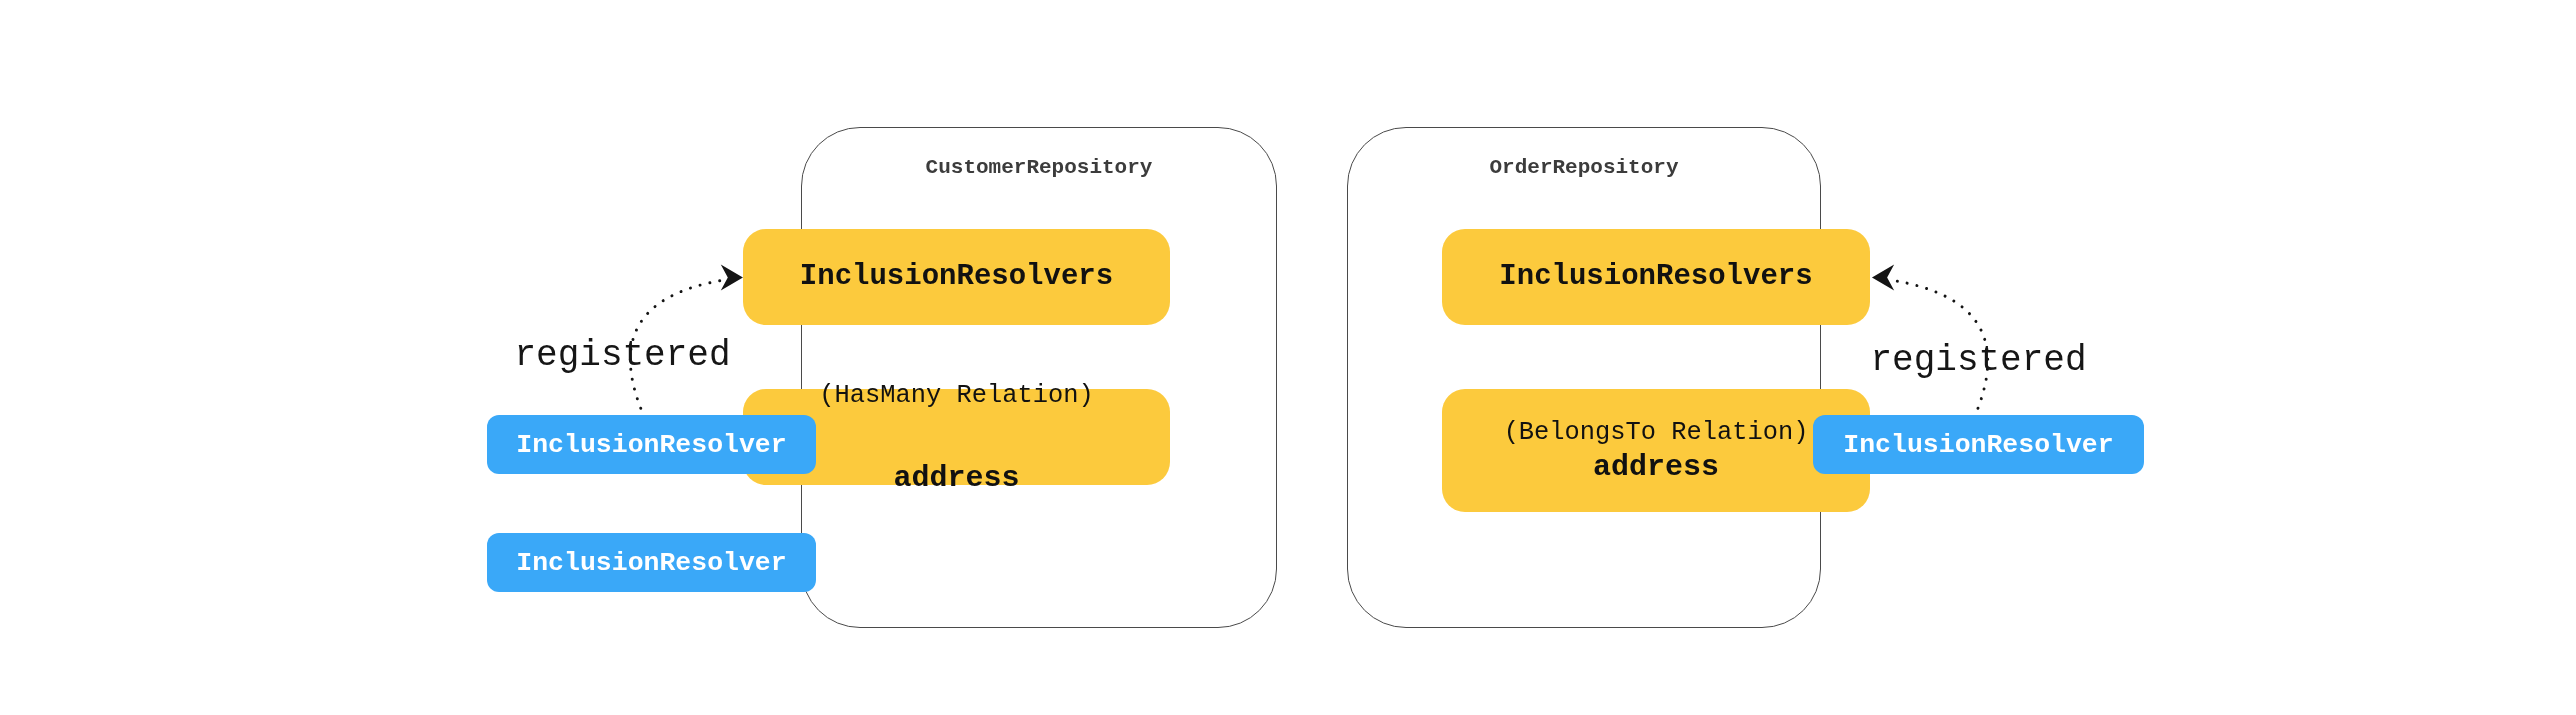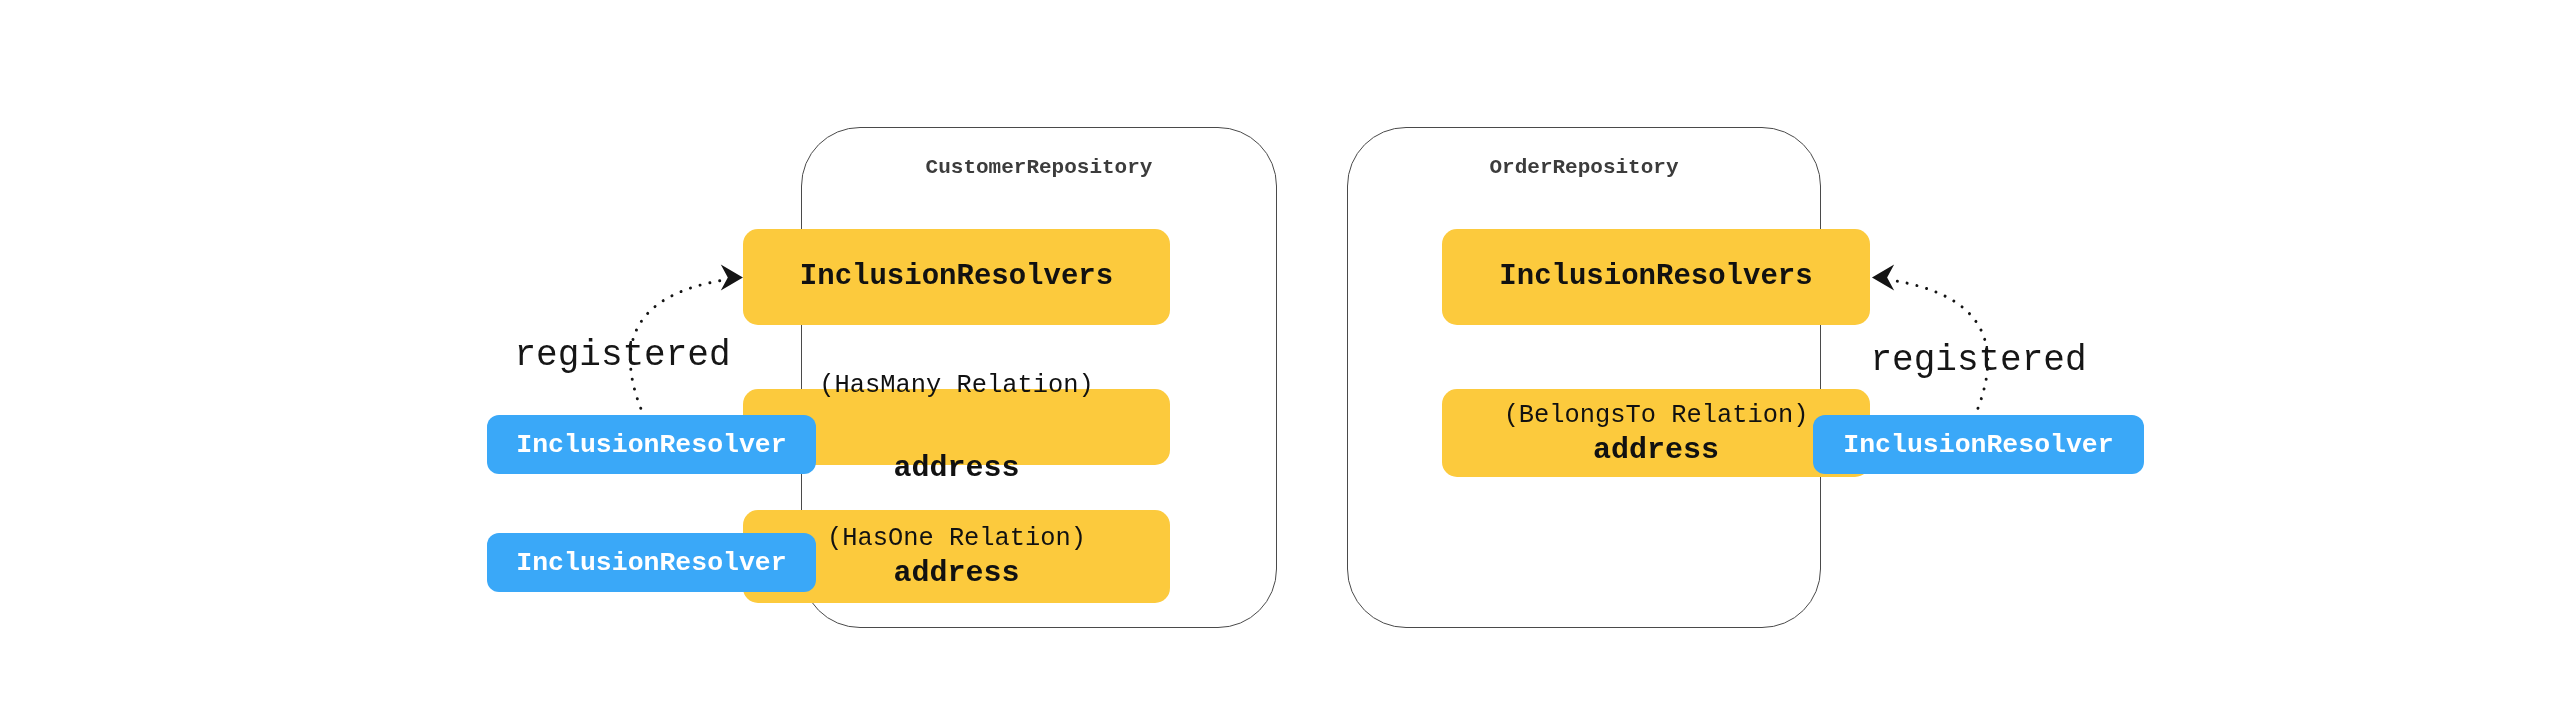--- a/index.html
+++ b/index.html
@@ -40,34 +40,34 @@
     line-height: 34px;
     font-weight: 700;
     color: #3c3c3c;
     white-space: nowrap;
   }
 
   
   .ybox {
     position: absolute;
     background: #fcca3d;
-    border-radius: 15px;
+    border-radius: 23px;
     display: flex;
     flex-direction: column;
     align-items: center;
     justify-content: center;
     z-index: 2;
     color: #111111;
     white-space: nowrap;
   }
   .ybox.a1 { left: 743px; top: 229px; width: 427px; height: 96px; }
-  .ybox.a2 { left: 743px; top: 389px; width: 427px; height: 76px; gap: 48px; }
+  .ybox.a2 { left: 743px; top: 389px; width: 427px; height: 96px; gap: 48px; }
   .ybox.a3 { left: 743px; top: 510px; width: 427px; height: 93px; }
   .ybox.c1 { left: 1442px; top: 229px; width: 428px; height: 96px; }
-  .ybox.c2 { left: 1442px; top: 389px; width: 428px; height: 88px; }
+  .ybox.c2 { left: 1442px; top: 389px; width: 428px; height: 123px; }
 
   .resolvers-label {
     font-size: 29px;
     font-weight: 700;
     line-height: 32px;
   }
   .relation-kind {
     font-size: 25.4px;
     font-weight: 400;
     line-height: 34px;
@@ -149,24 +149,20 @@
 
   <div class="ybox a1">
     <span class="resolvers-label">InclusionResolvers</span>
   </div>
 
   <div class="ybox a2">
     <span class="relation-kind">(HasMany Relation)</span>
     <span class="relation-name">address</span>
   </div>
 
-  <div class="ybox a3">
-    <span class="relation-kind">(HasOne Relation)</span>
-    <span class="relation-name">address</span>
-  </div>
 
   <div class="ybox c1">
     <span class="resolvers-label">InclusionResolvers</span>
   </div>
 
   <div class="ybox c2">
     <span class="relation-kind">(BelongsTo Relation)</span>
     <span class="relation-name">address</span>
   </div>
 

